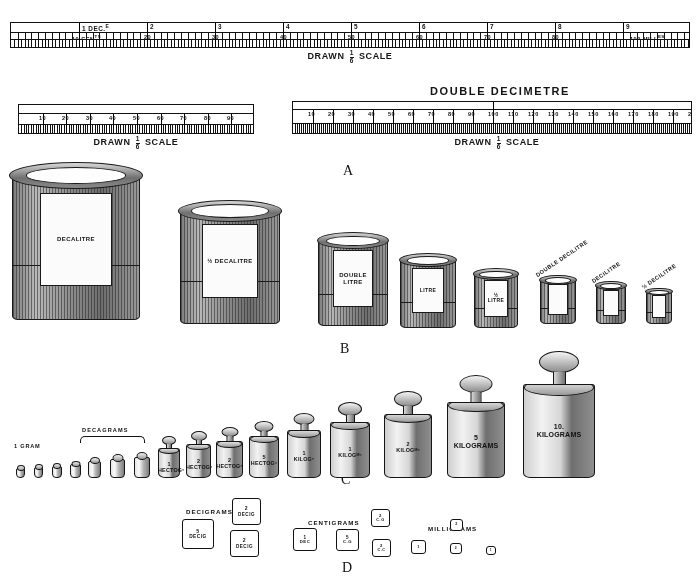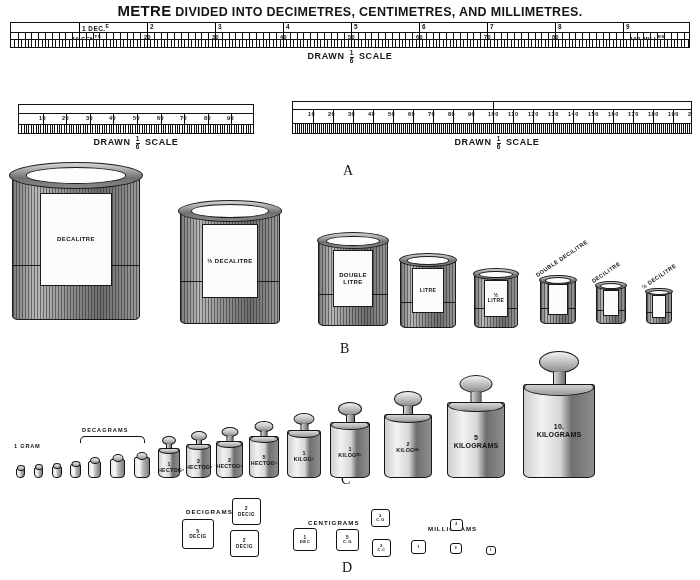--- a/index.html
+++ b/index.html
@@ -144,24 +144,20 @@
   .flat .u{font-weight:bold;color:#111;}
   .dlabel{
     position:absolute;font-size:6.2px;font-weight:bold;letter-spacing:1px;color:#111;white-space:nowrap;
   }
 </style>
 </head>
 <body>
 
 <div class="plate">
 
-  <div id="title" class="eng">
-    <span class="big">METRE</span>
-    <span>divided into Decimetres, Centimetres, and Millimetres.</span>
-  </div>
 
   <div class="ruler" id="metre-ruler" style="left:10px;top:22px;width:680px;height:26px;">
     <div class="band top" style="top:0;height:10px;"></div>
     <div class="band top" style="top:10px;height:7px;"></div>
     <div class="band" style="top:17px;bottom:0;"></div>
   <div class="tickrow" style="top: 0px; height: 10px;">
         <div class="tk maj" style="left: 68px;"></div>
         <div class="tk maj" style="left: 136px;"></div>
         <div class="tk maj" style="left: 204px;"></div>
         <div class="tk maj" style="left: 272px;"></div>
@@ -630,20 +626,21 @@
     </div>
   <div class="capt eng" style="left:56px;top:136px;width:160px;">
     <span>Drawn</span>
     <span class="frac">
       <b>1</b>
       <i>6</i>
     </span>
     <span>Scale</span>
   </div>
 
+  <div class="secthead eng" style="left:380px;top:85px;width:240px;font-size:11px;">Double  Decimetre</div>
   <div class="ruler" id="ddm-ruler" style="left:292px;top:101px;width:400px;height:33px;">
     <div class="band top" style="top:0;height:8px;"></div>
     <div class="band top" style="top:8px;height:14px;"></div>
     <div class="band" style="top:22px;bottom:0;"></div>
   <div class="tickrow" style="top: 0px; height: 8px;">
         <div class="tk maj" style="left: 200px;"></div>
       </div>
       <div class="tickrow" style="top: 8px; height: 14px;">
         <div class="tk maj" style="left: 20px;"></div>
         <div class="lbl eng" style="left: 14px; top: 0.5px;">10</div>

